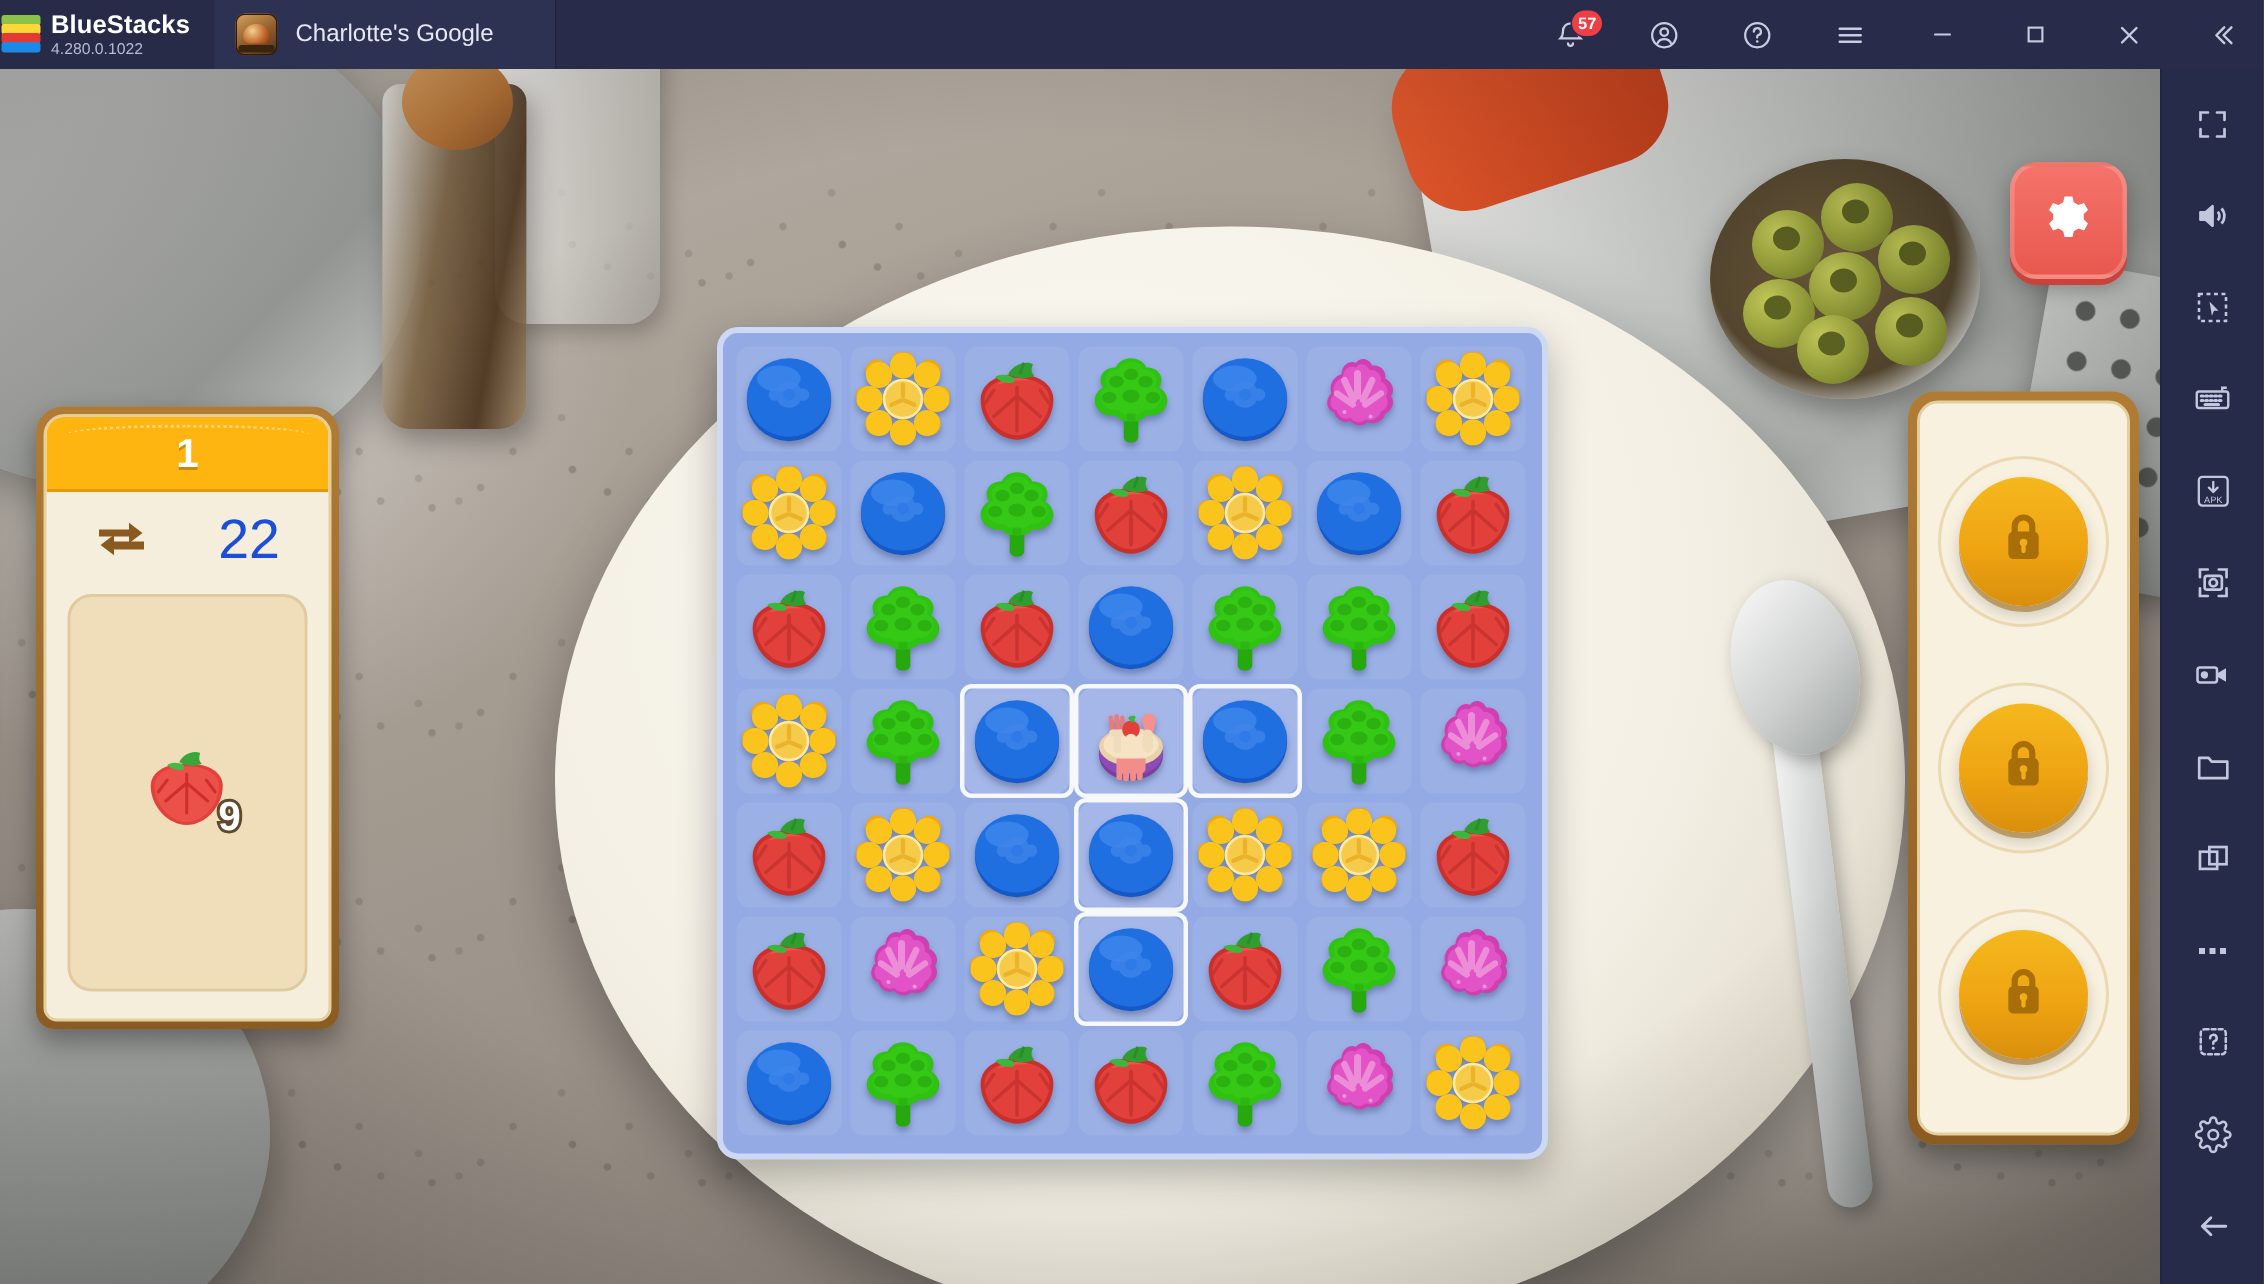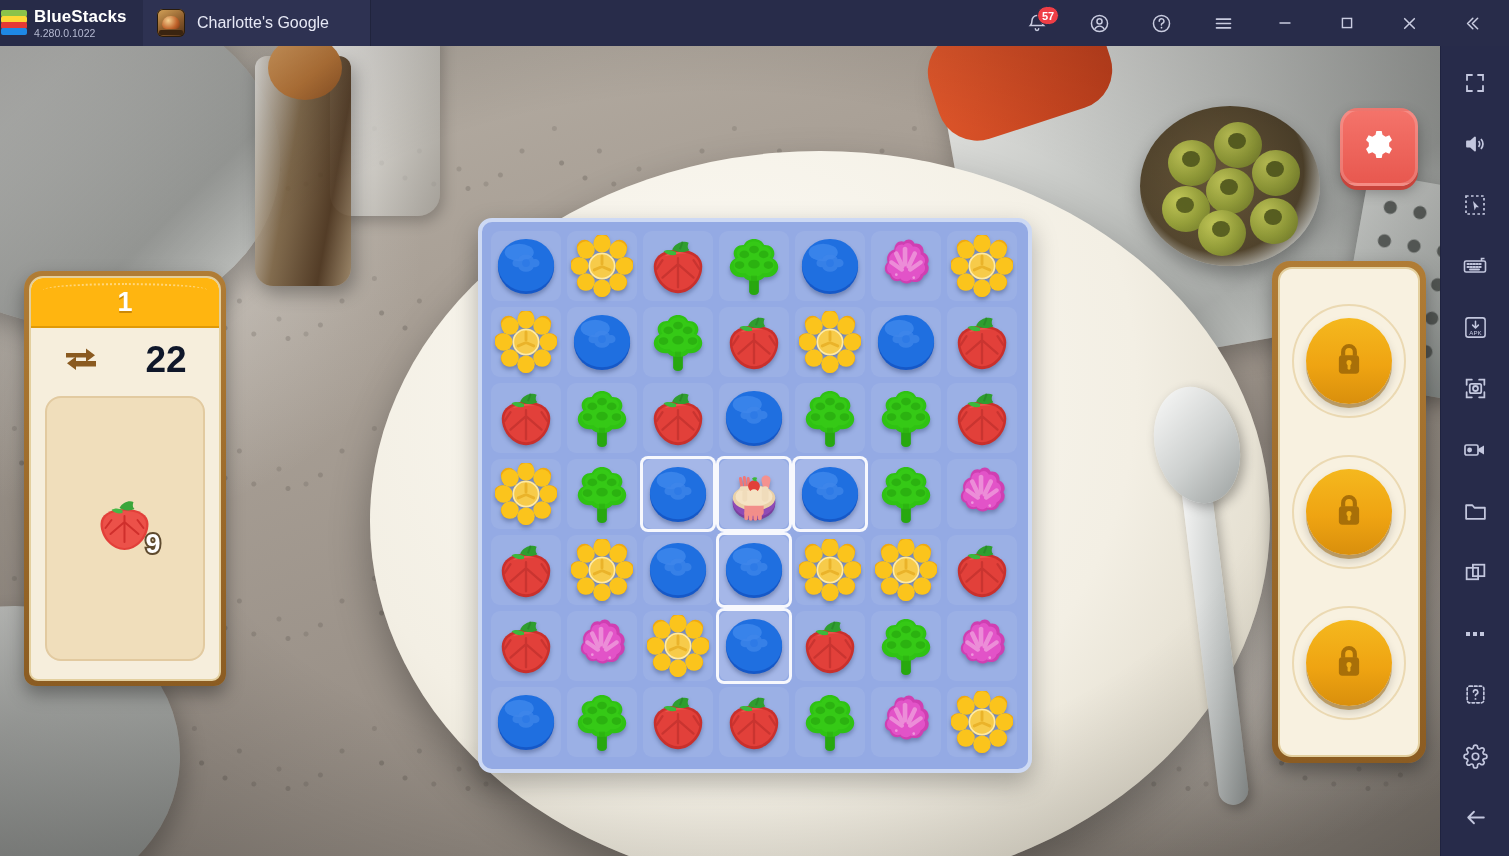--- a/index.html
+++ b/index.html
@@ -70,21 +70,21 @@
   }
   .ic-play { background: transparent; display:flex; align-items:center; justify-content:center; }
   .ic-play:after {
     content:""; width:0; height:0;
     border-left: 18px solid #3ddc84;
     border-top: 11px solid transparent;
     border-bottom: 11px solid transparent;
   }
 
   .tb-spacer { flex: 1 1 auto; }
-  .tb-right { display: flex; align-items: center; gap: 18px; padding-right: 16px; }
+  .tb-right { display: flex; align-items: center; gap: 18px; padding-right: 6px; }
   .tb-btn {
     width: 44px; height: 46px;
     display: flex; align-items: center; justify-content: center;
     color: #c9cce0; position: relative; cursor: pointer;
   }
   .tb-btn svg { display: block; }
   .badge {
     position: absolute; top: 6px; left: 22px;
     min-width: 19px; height: 19px; padding: 0 4px;
     background: #ef3e46; color: #fff;
@@ -275,21 +275,21 @@
   }
   .level-num {
     font-size: 27px; font-weight: bold; color: #ffffff;
     text-shadow: 0 2px 0 rgba(160,100,0,.55);
   }
   .moves-row {
     height: 62px; display: flex; align-items: center; justify-content: center; gap: 10px;
   }
   .swap-icon { color: #8a5a20; display: flex; }
   .moves-num {
-    font-size: 37px; font-weight: bold; color: #0f172a; line-height: 1; margin-left: 36px;
+    font-size: 37px; font-weight: normal; color: #1d4ed8; line-height: 1; margin-left: 36px;
   }
   .goal-box {
     position: absolute; left: 14px; right: 14px; top: 118px; bottom: 18px;
     background: #f0debb;
     border: 2px solid #e2caa0;
     border-radius: 16px;
   }
   .goal-item {
     position: absolute; left: 50%; top: 48%;
     transform: translate(-50%,-50%);

